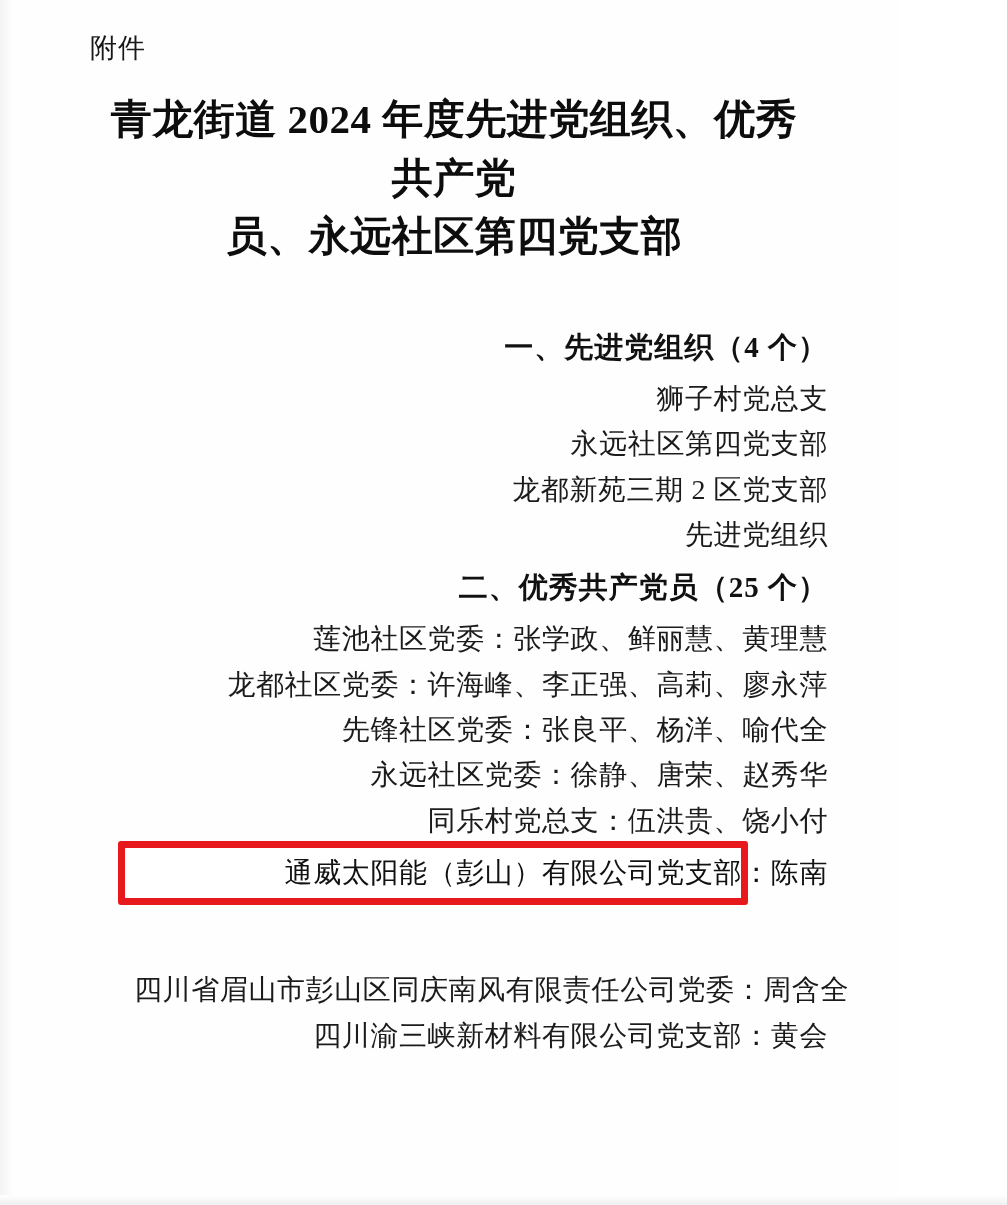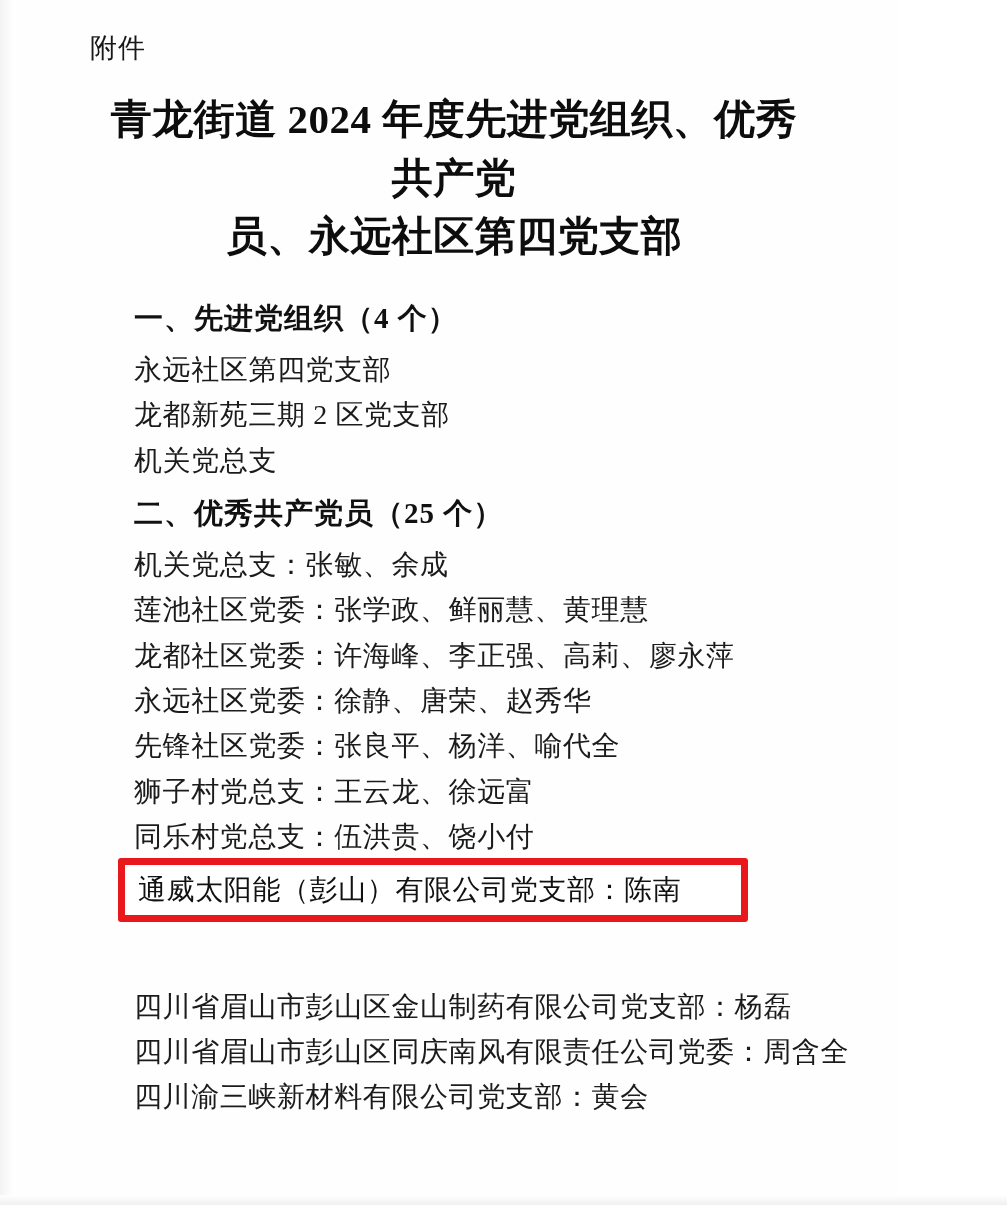--- a/index.html
+++ b/index.html
@@ -33,21 +33,22 @@
   .doc-title {
     margin: 26px 18px 12px 18px;
     text-align: center;
     font-weight: bold;
     font-size: 41px;
     line-height: 1.42;
     letter-spacing: 0.5px;
     color: #0d0d0d;
   }
   .body-block {
-    margin: 31px 0 0 54px;
+    margin: 60px 0 0 54px;
+    text-align: right;
   }
   .section-heading {
     font-weight: bold;
     font-size: 29px;
     letter-spacing: 1px;
     line-height: 1.55;
     margin: 4px 0 6px 0;
     color: #111;
   }
   .entry {
@@ -130,43 +131,41 @@
   <div class="attachment-label">附件</div>
 
   <div class="doc-title">
     <div>青龙街道 2024 年度先进党组织、优秀共产党</div>
     <div>员、永远社区第四党支部</div>
   </div>
 
   <div class="body-block">
 
     <div class="section-heading">一、先进党组织（4 个）</div>
+    <p class="entry">狮子村党总支</p>
     <p class="entry">永远社区第四党支部</p>
     <p class="entry">龙都新苑三期 2 区党支部</p>
-    <p class="entry">机关党总支</p>
+    <p class="entry">先进党组织</p>
 
     <div class="section-gap"></div>
 
     <div class="section-heading">二、优秀共产党员（25 个）</div>
-    <p class="entry">机关党总支：张敏、余成</p>
     <p class="entry">莲池社区党委：张学政、鲜丽慧、黄理慧</p>
     <p class="entry">龙都社区党委：许海峰、李正强、高莉、廖永萍</p>
+    <p class="entry">先锋社区党委：张良平、杨洋、喻代全</p>
     <p class="entry">永远社区党委：徐静、唐荣、赵秀华</p>
-    <p class="entry">先锋社区党委：张良平、杨洋、喻代全</p>
-    <p class="entry">狮子村党总支：王云龙、徐远富</p>
     <p class="entry">同乐村党总支：伍洪贵、饶小付</p>
 
 
     <div class="highlight-wrap">
       <div class="highlight-box"></div>
       <div class="highlight-text">通威太阳能（彭山）有限公司党支部：陈南</div>
     </div>
     <div class="highlight-spacer"></div>
 
-    <p class="entry">四川省眉山市彭山区金山制药有限公司党支部：杨磊</p>
     <p class="entry">四川省眉山市彭山区同庆南风有限责任公司党委：周含全</p>
     <p class="entry">四川渝三峡新材料有限公司党支部：黄会</p>
 
   </div>
 
   <div class="scan-edge"></div>
   <div class="scan-bottom"></div>
 </div>
 
 </body></html>

